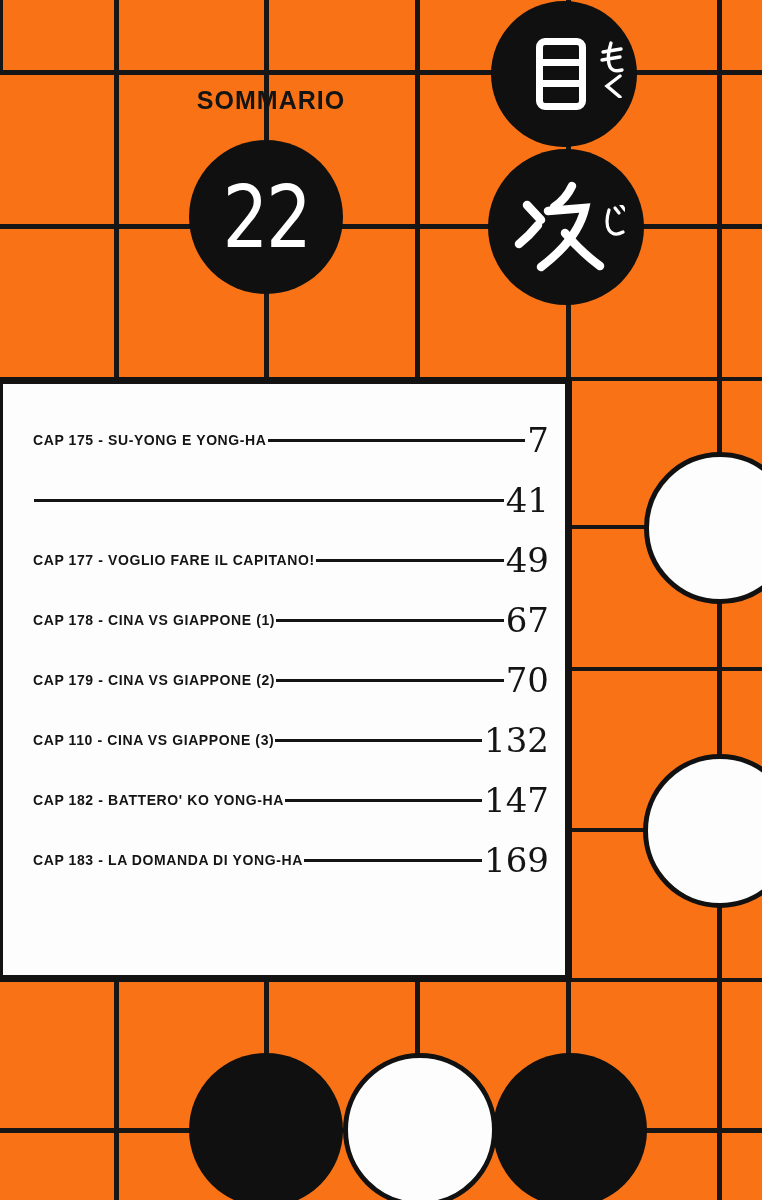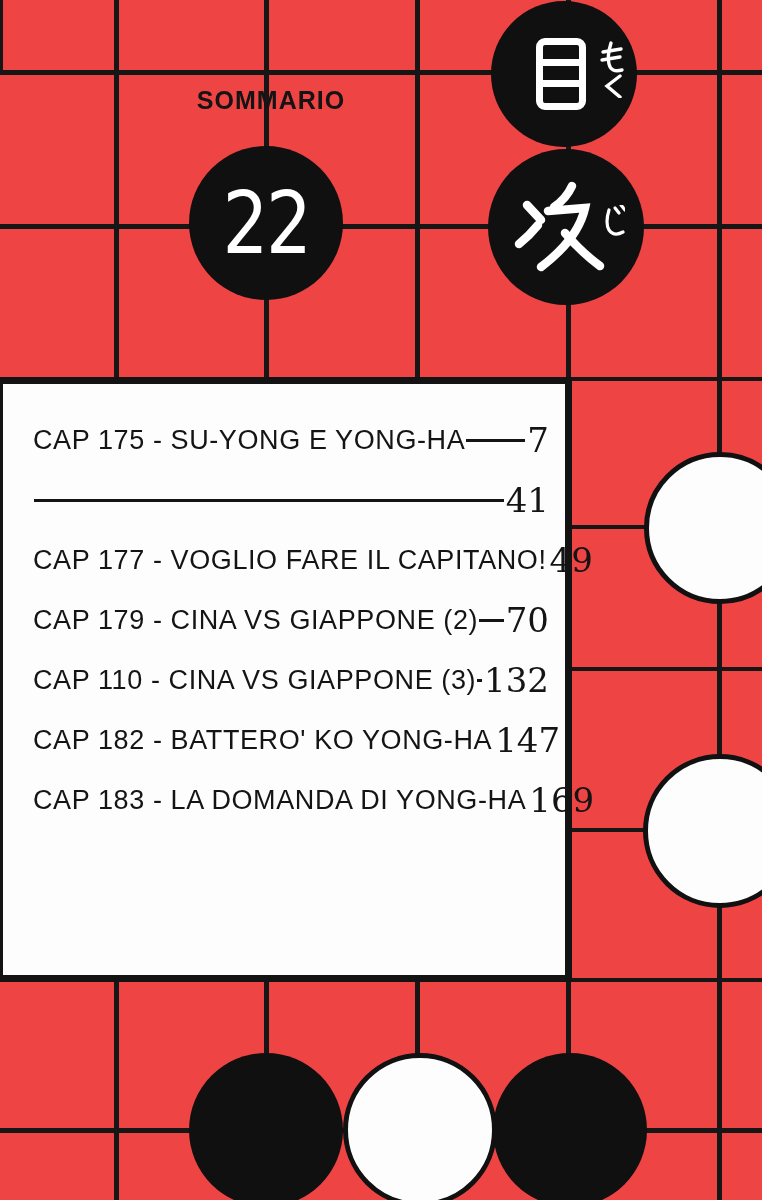--- a/index.html
+++ b/index.html
@@ -1,18 +1,18 @@
 <!DOCTYPE html>
 <html><head>
 <meta charset="utf-8">
 <style>
   html,body{margin:0;padding:0;background:#e8e8e8;}
   #page{
     position:relative;width:762px;height:1200px;margin:0 auto;
-    background:#ef4444;overflow:hidden;
+    background:#f97316;overflow:hidden;
     font-family:"Liberation Sans",sans-serif;color:#141414;
   }
   
   .hline{position:absolute;height:5px;background:#161616;}
   .vline{position:absolute;width:5px;background:#161616;}
   .thin{height:4px;}
   
   .stone-black,.circle-black{
     position:absolute;border-radius:50%;background:#101010;
   }
@@ -36,21 +36,21 @@
   .me-bar{position:absolute;left:0;right:0;height:7px;background:#fff;}
   .furigana-svg{position:absolute;}
   
   .toc-box{
     position:absolute;left:-4px;top:377px;width:576px;height:605px;
     border:7px solid #131313;box-sizing:border-box;background:#fdfdfd;
     padding:26px 16px 0 30px;
   }
   .toc-row{display:flex;align-items:center;height:60px;}
   .toc-label{
-    font-size:27px;font-weight:400;letter-spacing:.6px;white-space:nowrap;
+    font-size:14px;font-weight:700;letter-spacing:.6px;white-space:nowrap;
     font-family:"Liberation Sans",sans-serif;
   }
   .toc-leader{flex:1;border-top:3px solid #141414;margin:0 1px;}
   .toc-page{
     font-family:"DejaVu Serif",serif;font-size:34px;line-height:1;
     white-space:nowrap;margin-left:1px;
   }
 </style>
 </head>
 <body>
@@ -72,21 +72,21 @@
   <div class="vline" style="left:264px;top:0;height:380px"></div>
   <div class="vline" style="left:264px;top:978px;height:222px"></div>
   <div class="vline" style="left:415px;top:0;height:380px"></div>
   <div class="vline" style="left:415px;top:978px;height:222px"></div>
   <div class="vline" style="left:566px;top:0;height:380px"></div>
   <div class="vline" style="left:566px;top:978px;height:222px"></div>
   <div class="vline" style="left:717px;top:0;height:1200px"></div>
 
   <div class="sommario">SOMMARIO</div>
 
-  <div class="circle-black" style="left:189px;top:146px;width:154px;height:154px">
+  <div class="circle-black" style="left:189px;top:140px;width:154px;height:154px">
     <div class="vol-num">22</div>
   </div>
 
   <div class="circle-black" style="left:491px;top:1px;width:146px;height:146px">
     <div class="me-glyph" style="left:45px;top:37px">
       <div class="me-bar" style="top:14px"></div>
       <div class="me-bar" style="top:35px"></div>
     </div>
   </div>
 
@@ -127,20 +127,25 @@
     <div class="toc-row">
       <span class="toc-leader"></span>
       <span class="toc-page">41</span>
     </div>
     <div class="toc-row">
       <span class="toc-label">CAP 177 - VOGLIO FARE IL CAPITANO!</span>
       <span class="toc-leader"></span>
       <span class="toc-page">49</span>
     </div>
     <div class="toc-row">
+      <span class="toc-label">CAP 178 - CINA VS GIAPPONE (1)</span>
+      <span class="toc-leader"></span>
+      <span class="toc-page">67</span>
+    </div>
+    <div class="toc-row">
       <span class="toc-label">CAP 179 - CINA VS GIAPPONE (2)</span>
       <span class="toc-leader"></span>
       <span class="toc-page">70</span>
     </div>
     <div class="toc-row">
       <span class="toc-label">CAP 110 - CINA VS GIAPPONE (3)</span>
       <span class="toc-leader"></span>
       <span class="toc-page">132</span>
     </div>
     <div class="toc-row">

